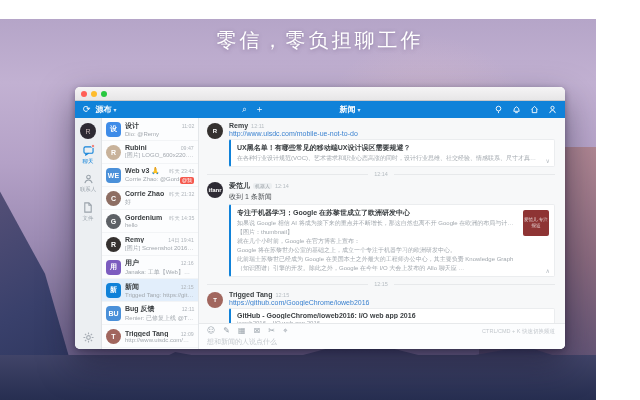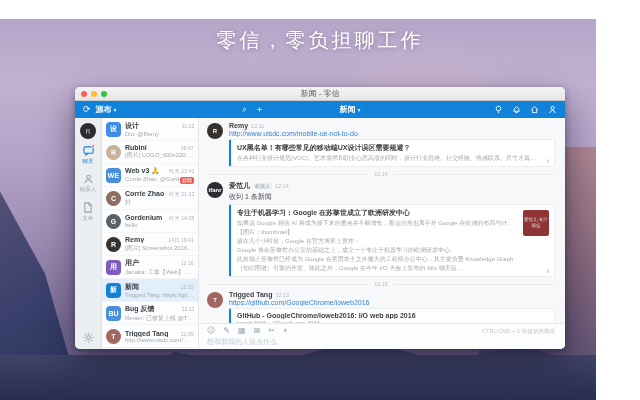--- a/index.html
+++ b/index.html
@@ -113,21 +113,20 @@
   <div class="banner">零信，零负担聊工作</div>
 
   <div class="window">
 
     <div class="titlebar">
       <div class="lights">
         <span class="light r"></span>
         <span class="light y"></span>
         <span class="light g"></span>
       </div>
-      <div class="win-title">新闻 - 零信</div>
     </div>
 
     <div class="toolbar">
       <div class="tb-left">
         <span class="tb-ic">⟳</span>
         <span class="tb-team">
           <span>源布</span>
           <span class="caret">▾</span>
         </span>
       </div>

